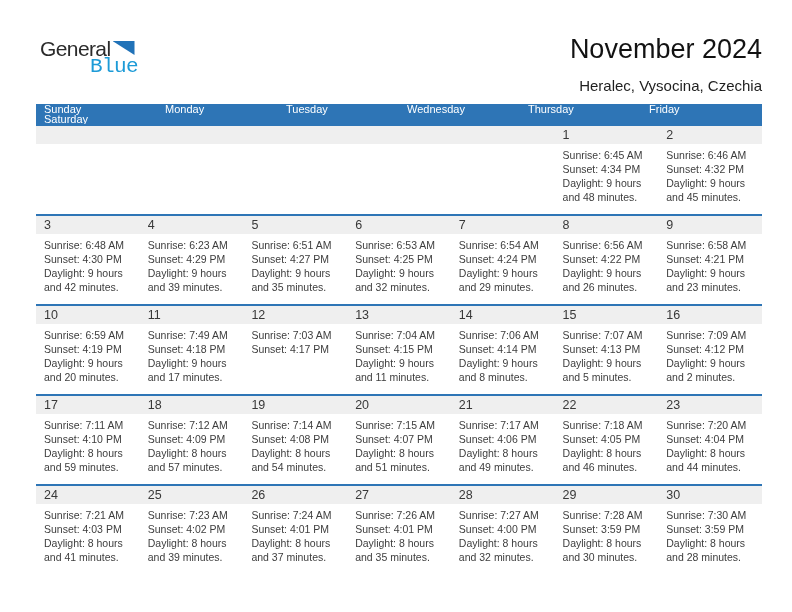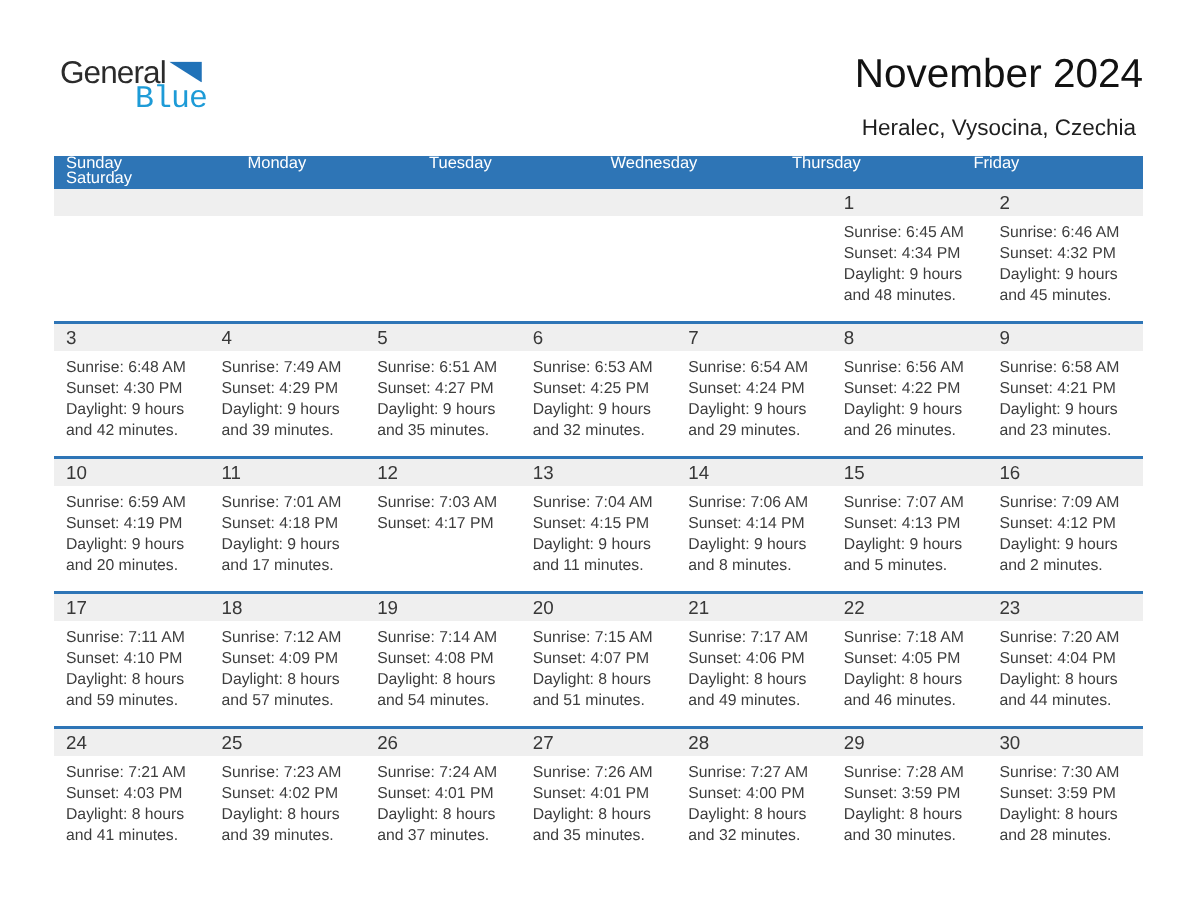--- a/index.html
+++ b/index.html
@@ -33,21 +33,21 @@
     margin-top:-2px;
     font-family:Liberation Mono, monospace;
   }
   .titles {
     position:absolute; right:30px; top:34px; text-align:right;
   }
   .page-title {
     margin:0; font-size:27px; line-height:30px; font-weight:normal; color:#121212;
   }
   .subtitle {
-    margin-top:13px; font-size:15px; color:#1f1f1f;text-align:center;
+    margin-top:13px; font-size:15px; color:#1f1f1f;
   }
 
   
   .calendar {
     position:absolute; left:36px; top:104px; width:726px;
   }
   .weekday-row {
     display:grid; grid-template-columns:repeat(6,1fr);
     background: var(--header-blue, #2E75B6);
     height:20px; align-items:center;
@@ -133,21 +133,21 @@
             <div class="day-num">3</div>
             <div class="day-info">
               <div>Sunrise: 6:48 AM</div>
               <div>Sunset: 4:30 PM</div>
               <div>Daylight: 9 hours and 42 minutes.</div>
             </div>
           </div>
           <div class="day-cell">
             <div class="day-num">4</div>
             <div class="day-info">
-              <div>Sunrise: 7:49 AM</div>
+              <div>Sunrise: 6:23 AM</div>
               <div>Sunset: 4:29 PM</div>
               <div>Daylight: 9 hours and 39 minutes.</div>
             </div>
           </div>
           <div class="day-cell">
             <div class="day-num">5</div>
             <div class="day-info">
               <div>Sunrise: 6:51 AM</div>
               <div>Sunset: 4:27 PM</div>
               <div>Daylight: 9 hours and 35 minutes.</div>
@@ -191,21 +191,21 @@
             <div class="day-num">10</div>
             <div class="day-info">
               <div>Sunrise: 6:59 AM</div>
               <div>Sunset: 4:19 PM</div>
               <div>Daylight: 9 hours and 20 minutes.</div>
             </div>
           </div>
           <div class="day-cell">
             <div class="day-num">11</div>
             <div class="day-info">
-              <div>Sunrise: 7:01 AM</div>
+              <div>Sunrise: 7:49 AM</div>
               <div>Sunset: 4:18 PM</div>
               <div>Daylight: 9 hours and 17 minutes.</div>
             </div>
           </div>
           <div class="day-cell">
             <div class="day-num">12</div>
             <div class="day-info">
               <div>Sunrise: 7:03 AM</div>
               <div>Sunset: 4:17 PM</div>
             </div>

